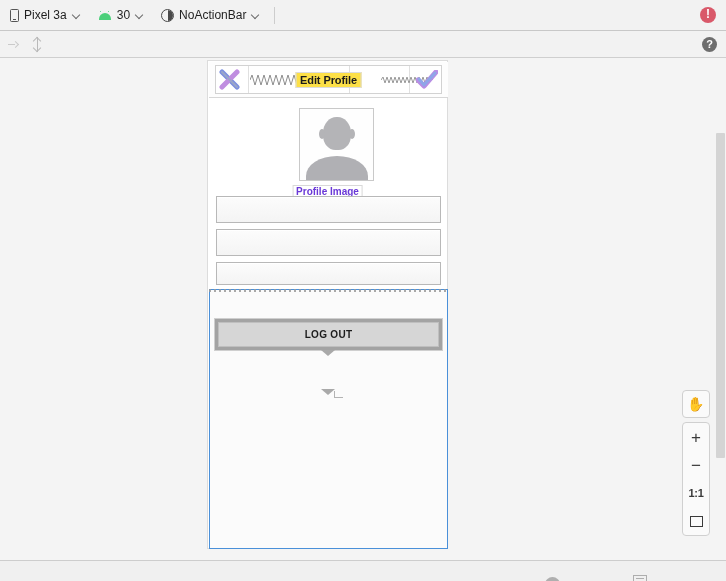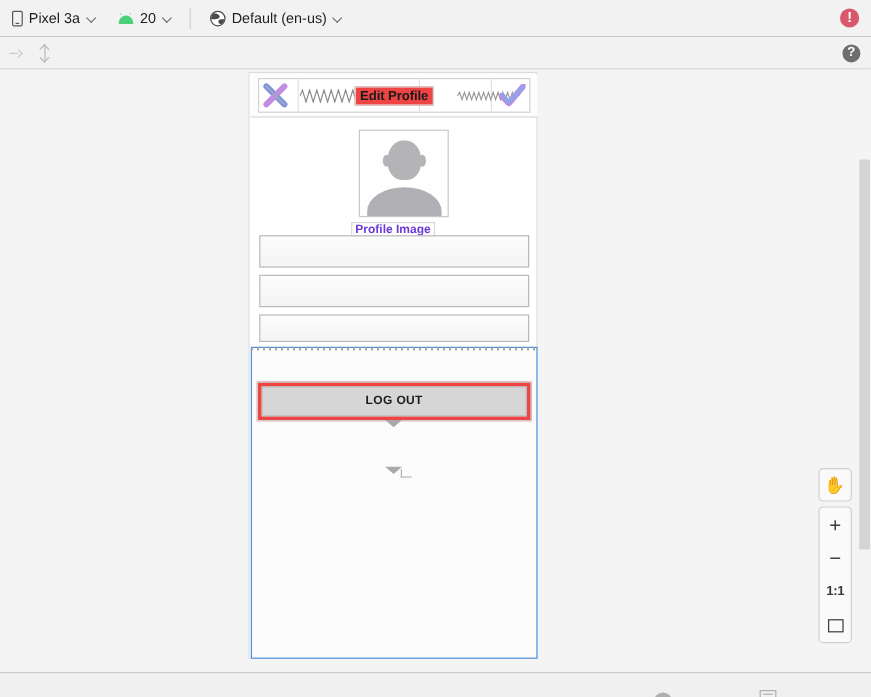--- a/index.html
+++ b/index.html
@@ -330,21 +330,21 @@
     width: 22px; height: 19px;
   }
   .ab-title {
     position: absolute;
     left: 50%;
     top: 50%;
     transform: translate(-50%, -50%);
     font-size: 11px;
     font-weight: bold;
     color: #1a1a1a;
-    background: #ef4444;
+    background: #fde047;
     border: 1px solid #dcdcdc;
     padding: 1px 4px;
     white-space: nowrap;
     letter-spacing: -.1px;
   }
 
   
   .avatar-box {
     position: absolute;
     left: 91px; top: 47px;
@@ -434,21 +434,21 @@
     background-image: repeating-linear-gradient(90deg,#9a9a9a 0 2px, transparent 2px 5px);
     opacity: .85;
   }
 
   
   .btn-wrap {
     position: absolute;
     left: 6px;
     width: 229px;
     border: 1px solid #cfcfcf;
-    background: #ef4444;
+    background: #a3a3a3;
     box-sizing: border-box;
     padding: 3px;
   }
   .btn-wrap.b1 { top: 257px; }
   .btn-wrap.b2 { top: 296px; }
   .mbtn {
     height: 25px;
     background: #d6d6d6;
     border: 1px solid #bfbfbf;
     box-sizing: border-box;
@@ -595,32 +595,32 @@
 <div class="config-bar">
 
   <div class="cfg-item">
     <span class="ic phone-ic"></span>
     <span class="cfg-label">Pixel 3a</span>
     <span class="chev"></span>
   </div>
 
   <div class="cfg-item">
     <span class="ic android-ic"></span>
-    <span class="cfg-label">20</span>
+    <span class="cfg-label">30</span>
     <span class="chev"></span>
   </div>
 
-
-  <div class="cfg-sep"></div>
-
   <div class="cfg-item">
-    <span class="ic globe-ic"></span>
-    <span class="cfg-label">Default (en-us)</span>
+    <span class="ic theme-ic"></span>
+    <span class="cfg-label">NoActionBar</span>
     <span class="chev"></span>
   </div>
+
+  <div class="cfg-sep"></div>
+
 
   <div class="cfg-spacer"></div>
 
   <div class="error-badge"></div>
 </div>
 
 <div class="tool-bar">
   <div class="tb-btn">
     <span class="arrow-ic"></span>
   </div>

